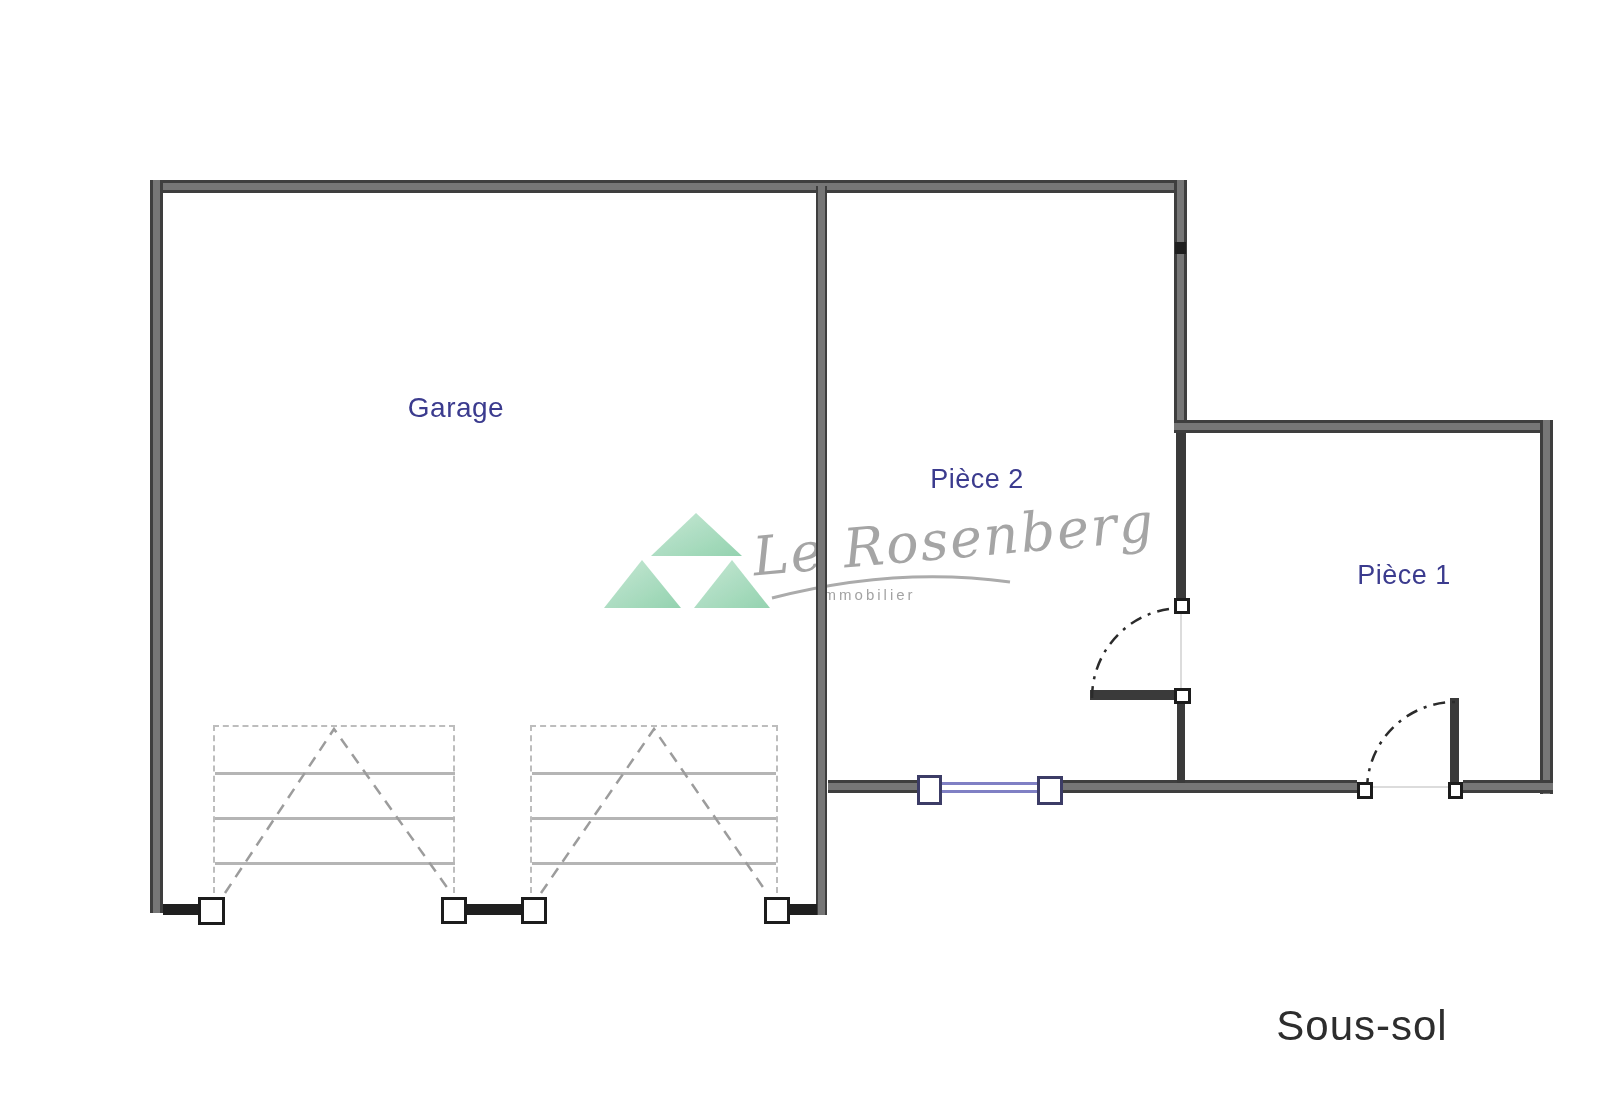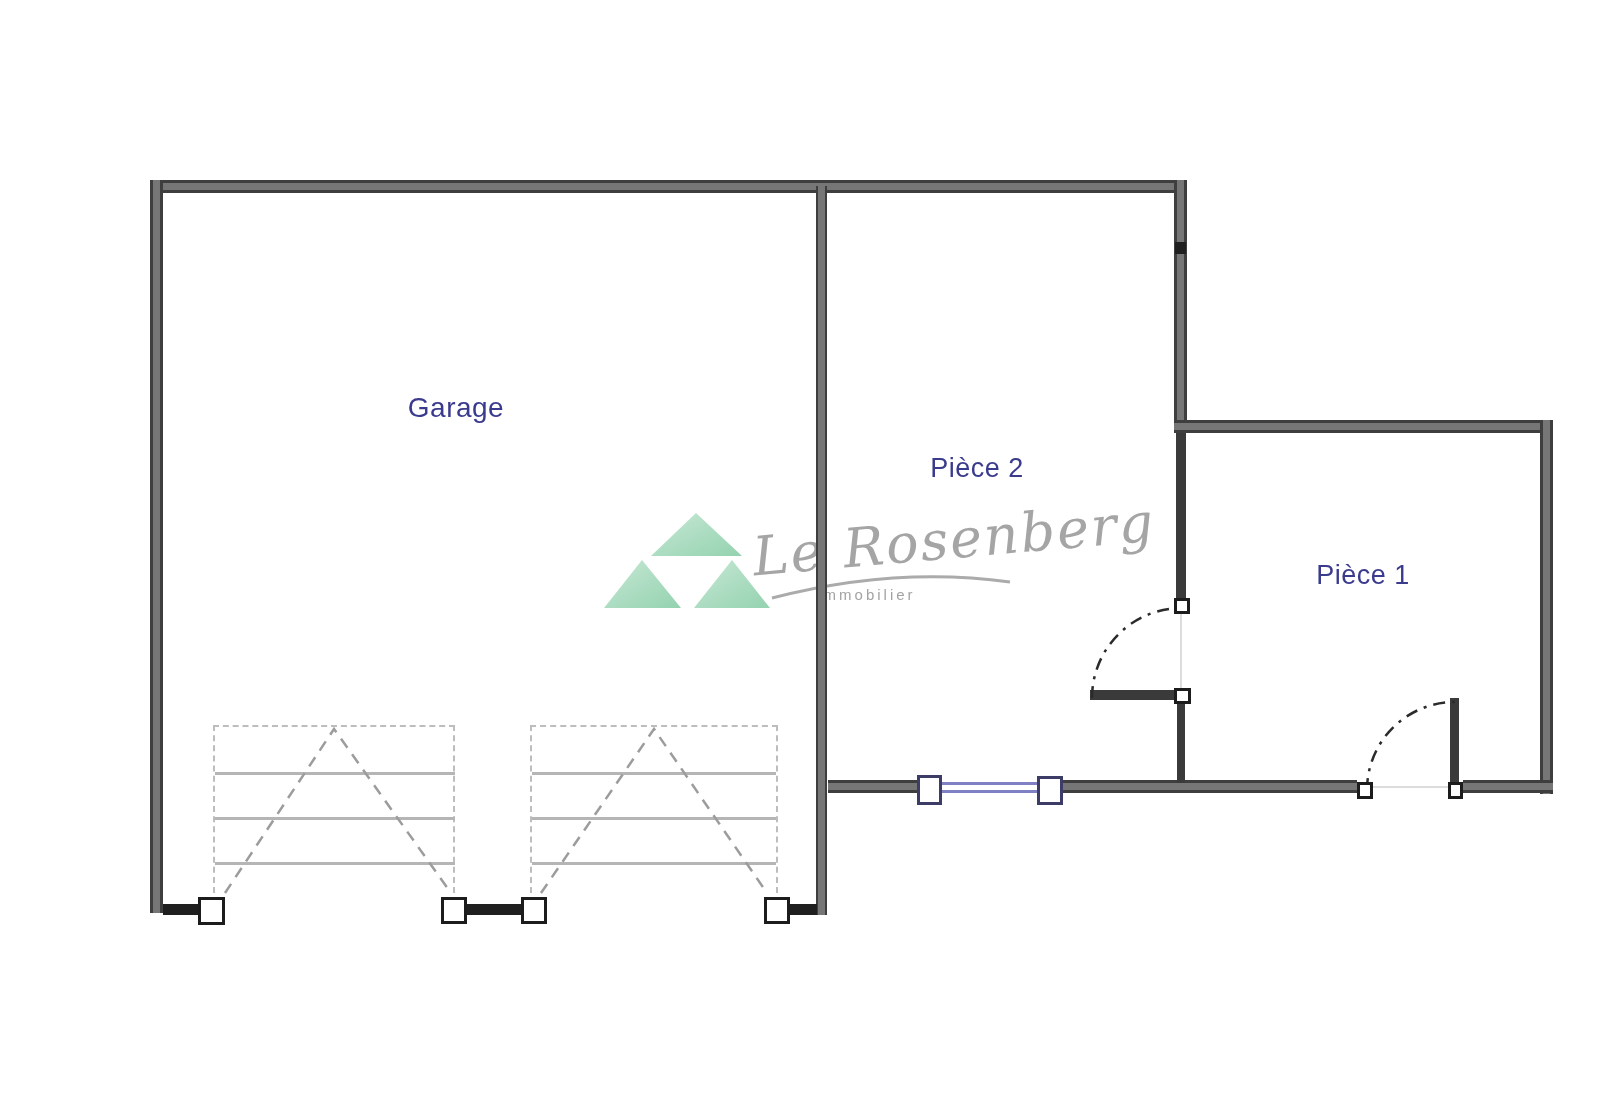--- a/index.html
+++ b/index.html
@@ -124,16 +124,17 @@
   <div class="node" style="left:1448px;top:782px;width:15px;height:17px;"></div>
 
   <div>
     <div class="wsq" style="left:917px;top:775px;width:25px;height:30px;"></div>
     <div class="wsq" style="left:1037px;top:776px;width:26px;height:29px;"></div>
     <div class="glaze" style="left:942px;top:782px;width:95px;background:#8080c4;"></div>
     <div class="glaze" style="left:942px;top:790px;width:95px;background:#8080c4;"></div>
   </div>
 
   <div class="room-label" style="left:456px;top:408px;">Garage</div>
-  <div class="room-label" style="left:977px;top:468px;font-size:27px;">Pièce 2</div>
-  <div class="room-label" style="left:1363px;top:575px;font-size:27px;">Pièce 1</div>
+  <div class="room-label" style="left:977px;top:479px;font-size:27px;">Pièce 2</div>
+  <div class="room-label" style="left:1404px;top:575px;font-size:27px;">Pièce 1</div>
+  <div class="floor-label" style="left:1362px;top:1026px;">Sous-sol</div>
 
 </div>
 
 </body></html>

